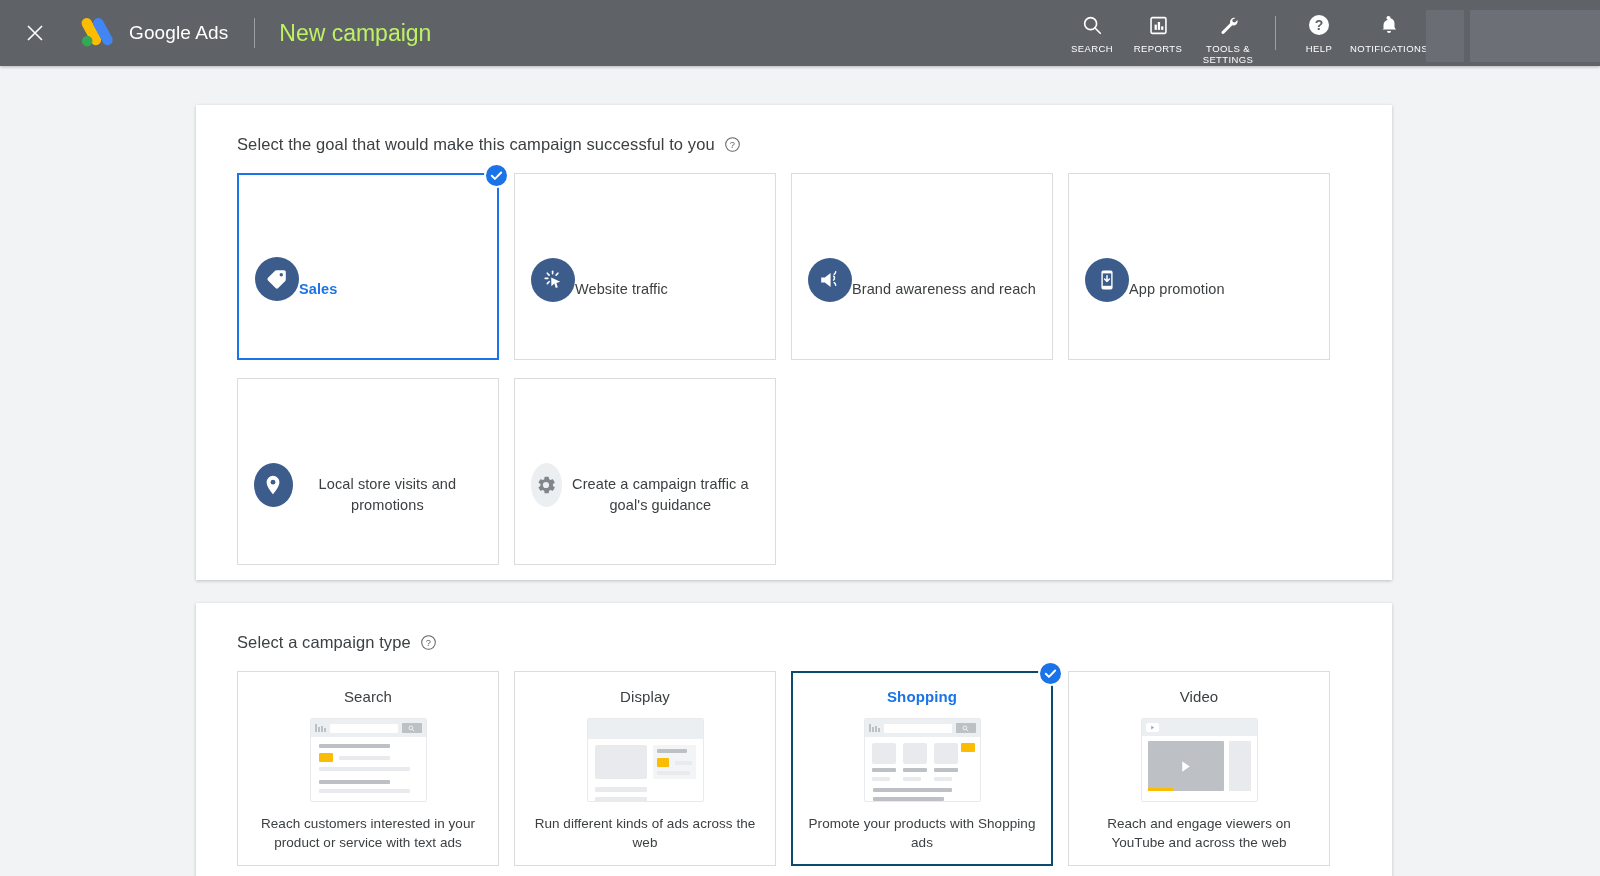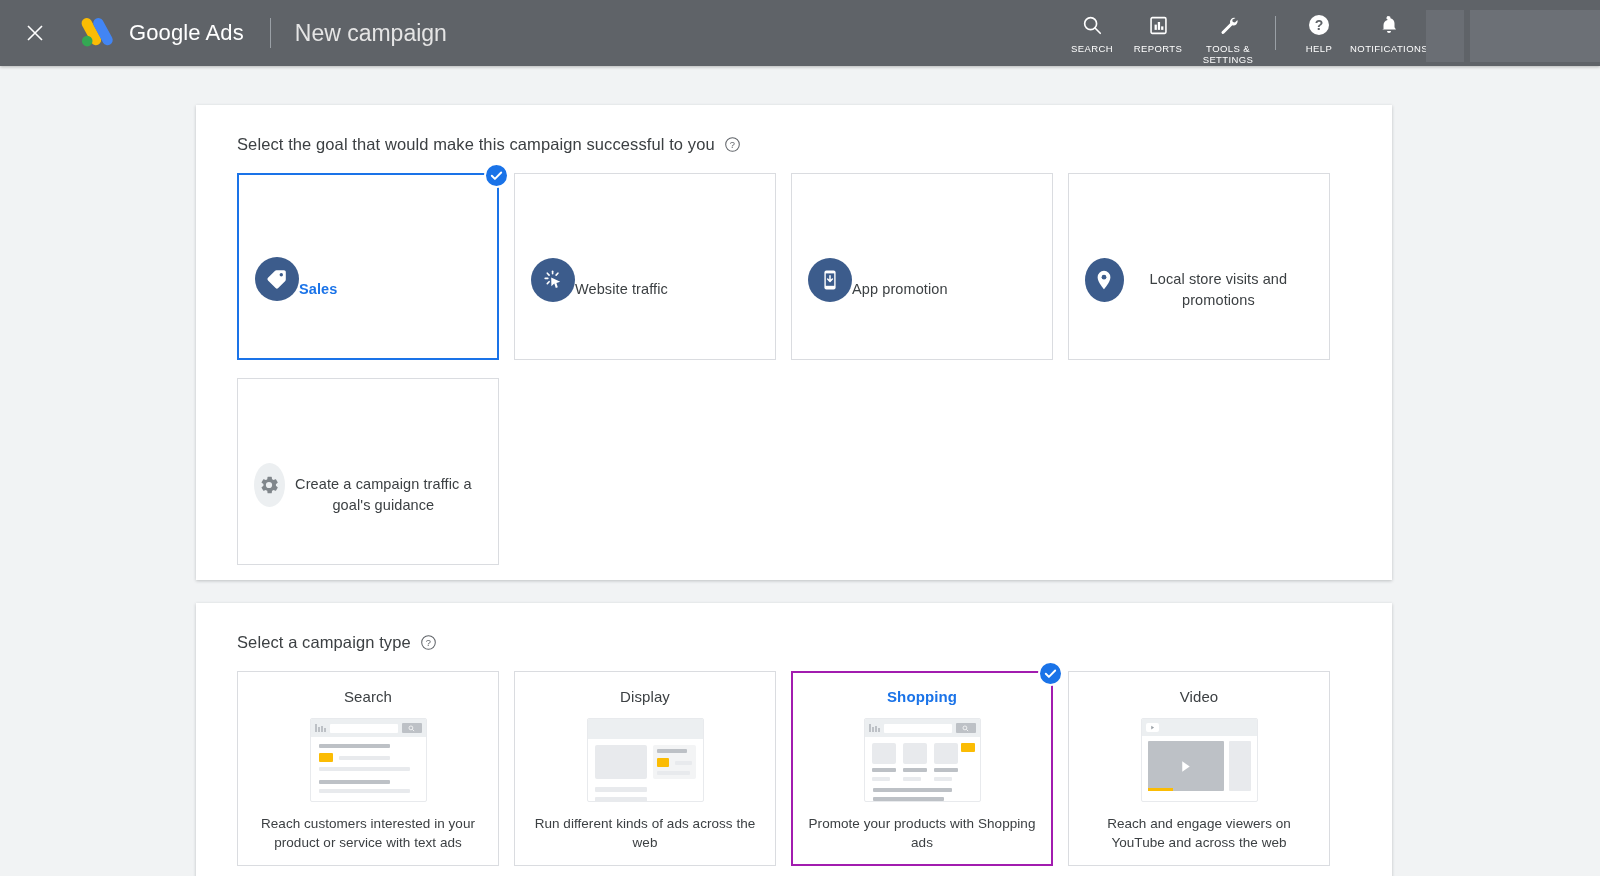--- a/index.html
+++ b/index.html
@@ -25,32 +25,32 @@
   .close-btn {
     width: 34px; height: 34px;
     display: flex; align-items: center; justify-content: center;
     cursor: pointer;
   }
   .close-btn svg { display:block; }
   .ads-logo { margin-left: 26px; display:flex; align-items:center; }
   .brand {
     margin-left: 13px;
     color: #fff;
-    font-size: 22px;
+    font-size: 19px;
     letter-spacing: .1px;
     white-space: nowrap;
   }
   .brand .light { font-weight: 400; }
   .hdr-divider-v {
     width: 1px; height: 30px;
     background: #9aa0a6;
     margin: 0 24px 0 26px;
   }
   .page-sub {
-    color: #e5e5e5;
+    color: #bef264;
     font-size: 23px;
     white-space: nowrap;
   }
 
   .hdr-right {
     margin-left: auto;
     display: flex;
     align-items: flex-start;
     height: 66px;
     padding-top: 10px;
@@ -178,21 +178,21 @@
     height: 195px;
     border: 1px solid #dadce0;
     background: #fff;
     display: flex;
     flex-direction: column;
     align-items: center;
     padding: 16px 14px 0 14px;
     cursor: pointer;
   }
   .type-card.selected {
-    border: 2px solid #a21caf;
+    border: 2px solid #0c4a6e;
     padding-top: 15px;
     align-items: center;
   }
   .type-title {
     font-size: 15px;
     color: #3c4043;
     margin-bottom: 13px;
     letter-spacing: .1px;
   }
   .type-card.selected .type-title { color: #1a73e8; font-weight: bold; }
@@ -391,20 +391,33 @@
                 <path d="M16.9 5.2l-1.8 1.9"></path>
                   <path d="M6.3 15.6l1.8-1.9"></path>
               </g>
               <path d="M10.2 9.6l9 4.2-3.8 1.1 1.4 4.3-2 .7-1.5-4.3-2.9 2.6z" fill="#fff"></path>
             </svg>
           </div>
           <div class="goal-label">Website traffic</div>
         </div>
 
 
+        <div class="goal-card">
+          <div class="goal-icon-circle">
+            <svg width="24" height="24" viewBox="0 0 24 24">
+              <path d="M3.2 9.4h3.6L12.6 5v14l-5.8-4.4H3.2z" fill="#fff"></path>
+              <g stroke="#fff" stroke-width="1.5" stroke-linecap="round" fill="none">
+                <path d="M15.6 8.2c1.2.7 1.2 3 0 3.8"></path>
+                <path d="M16.2 14.6c.9.6 1.4 1.6 1.5 2.6"></path>
+                <path d="M16.2 6.4c.9-.6 1.4-1.6 1.5-2.6"></path>
+              </g>
+            </svg>
+          </div>
+          <div class="goal-label">Brand awareness and reach</div>
+        </div>
 
         <div class="goal-card">
           <div class="goal-icon-circle">
             <svg width="24" height="24" viewBox="0 0 24 24">
               <rect x="6.4" y="2.6" width="11.2" height="18.8" rx="2" fill="#fff"></rect>
               <rect x="7.8" y="5.4" width="8.4" height="12.4" fill="#3c5c8c"></rect>
               <path d="M12 7.8v5.4 M9.6 11l2.4 2.4 2.4-2.4" stroke="#fff" stroke-width="1.5" fill="none" stroke-linecap="round" stroke-linejoin="round"></path>
             </svg>
           </div>
           <div class="goal-label">App promotion</div>

